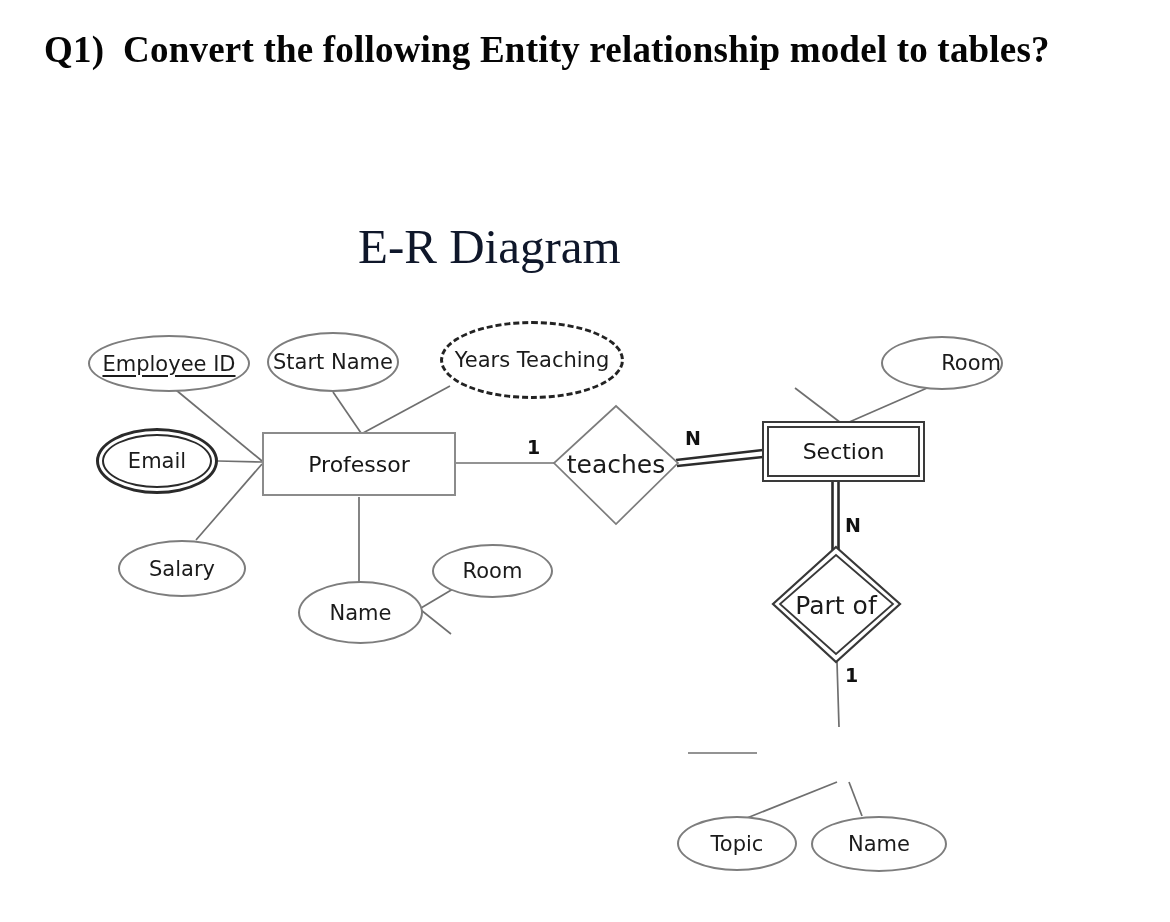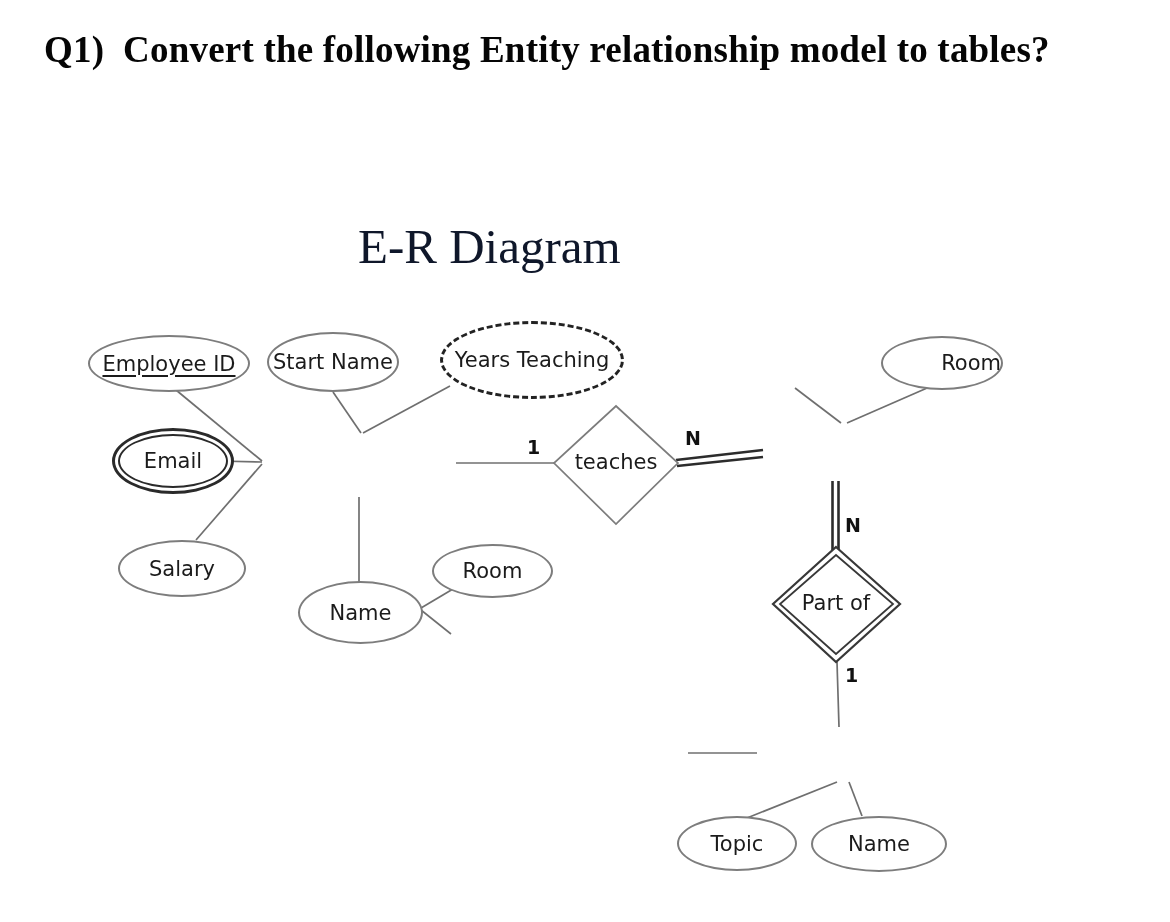--- a/index.html
+++ b/index.html
@@ -88,21 +88,21 @@
     text-underline-offset: 4px;
   }
   .partial-underline {
     border-bottom: 3px dashed #2c2c2c;
     padding-bottom: 3px;
   }
   .diamond-label {
     position: absolute;
     width: 130px;
     text-align: center;
-    font-size: 21px;
+    font-size: 25px;
     color: #1b1b1b;
   }
   .cardinality {
     position: absolute;
     font-size: 19px;
     font-weight: bold;
     color: #111111;
   }
 </style>
 </head>
@@ -148,48 +148,55 @@
   </div>
 
   <div class="ellipse" style="left:267px; top:332px; width:132px; height:60px;">
     <span class="lbl">Start Name</span>
   </div>
 
   <div class="ellipse derived" style="left:440px; top:321px; width:184px; height:78px;">
     <span class="lbl">Years Teaching</span>
   </div>
 
-  <div class="ellipse multi-outer" style="left:112px; top:428px; width:122px; height:66px;">
+  <div class="ellipse multi-outer" style="left:96px; top:428px; width:122px; height:66px;">
     <span class="inner-ellipse"></span>
     <span class="lbl">Email</span>
   </div>
 
   <div class="ellipse" style="left:118px; top:540px; width:128px; height:57px;">
     <span class="lbl">Salary</span>
   </div>
 
+  <div class="rect" style="left:262px; top:432px; width:194px; height:64px;">
+    <span class="lbl">Professor</span>
+  </div>
 
   <div class="ellipse" style="left:298px; top:581px; width:125px; height:63px;">
     <span class="lbl">Name</span>
   </div>
 
   <div class="ellipse" style="left:432px; top:544px; width:121px; height:54px;">
     <span class="lbl">Room</span>
   </div>
 
 
   <div class="diamond-label" style="left:551px; top:450px;">teaches</div>
   <div class="cardinality" style="left:527px; top:436px;">1</div>
   <div class="cardinality" style="left:685px; top:427px;">N</div>
 
 
   <div class="ellipse" style="left:881px; top:336px; width:122px; height:54px;justify-content:flex-end;">
     <span class="lbl">Room</span>
   </div>
 
+  <div class="rect weak-outer" style="left:762px; top:421px; width:163px; height:61px;">
+    <span class="inner-rect"></span>
+    <span class="lbl">Section</span>
+  </div>
 
   <div class="diamond-label" style="left:771px; top:591px;">Part of</div>
   <div class="cardinality" style="left:845px; top:514px;">N</div>
   <div class="cardinality" style="left:845px; top:664px;">1</div>
 
 
 
   <div class="ellipse" style="left:677px; top:816px; width:120px; height:55px;">
     <span class="lbl">Topic</span>
   </div>

